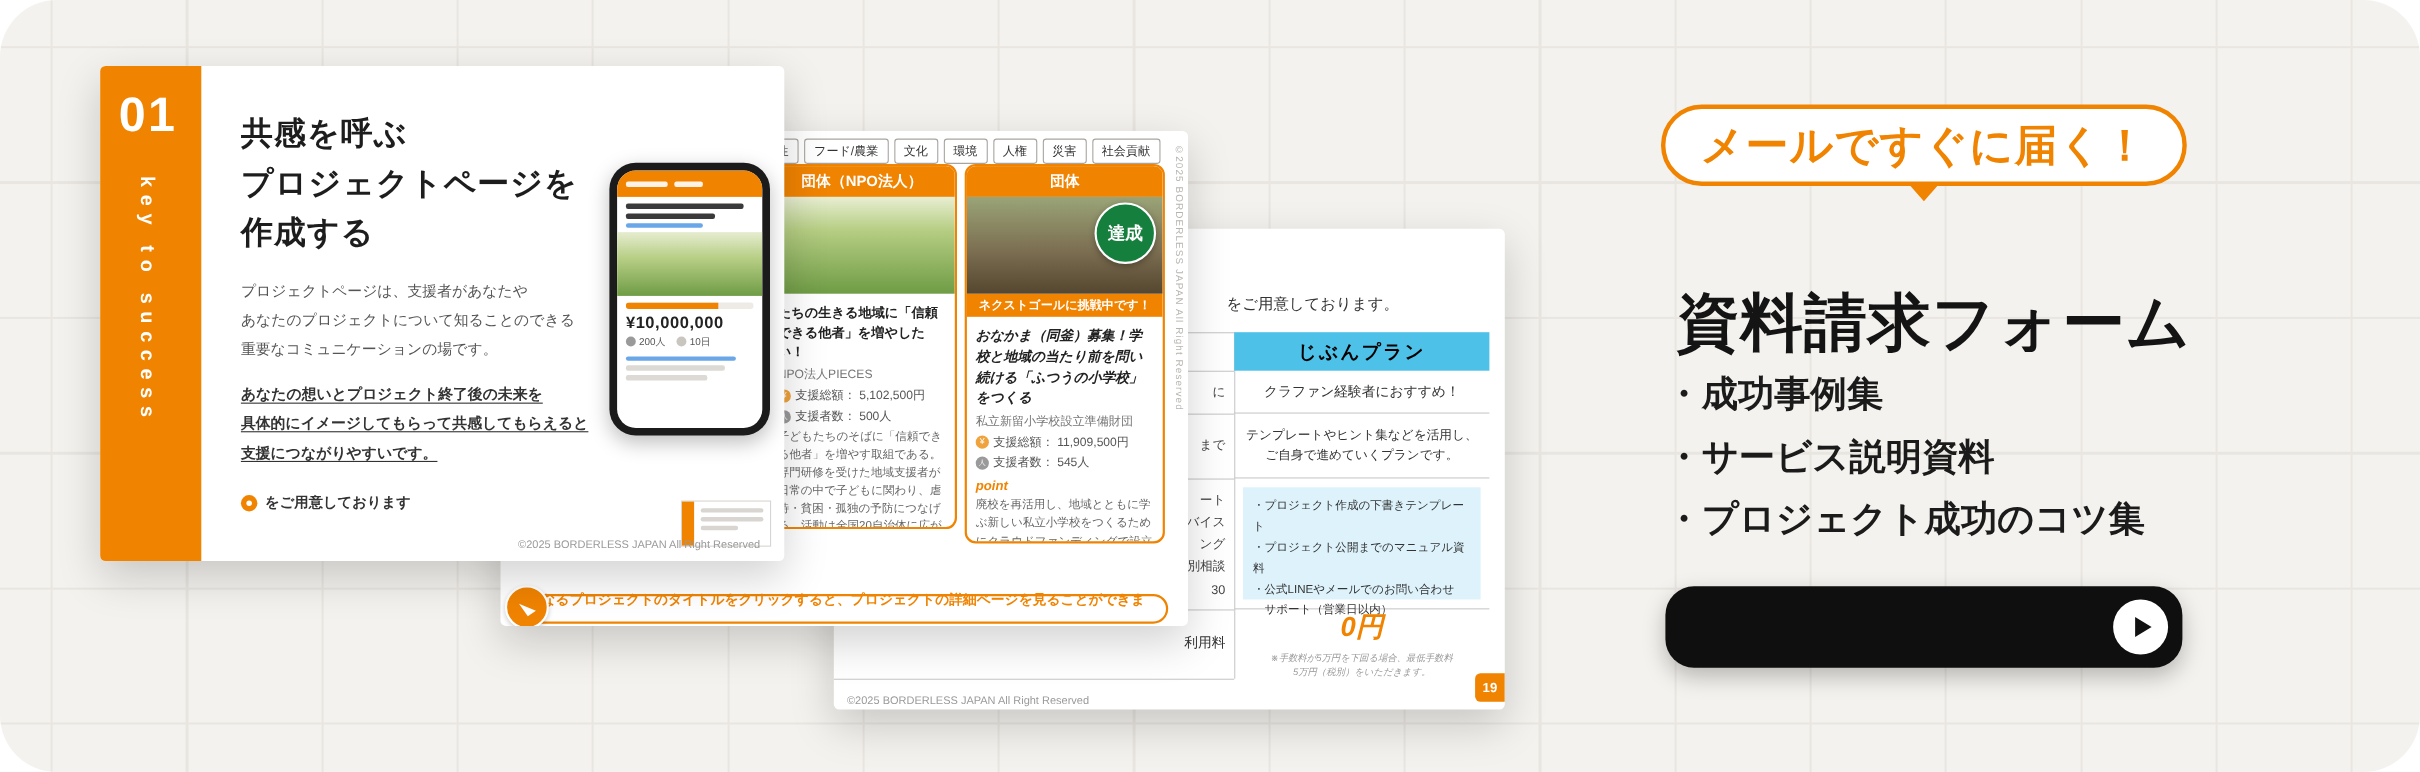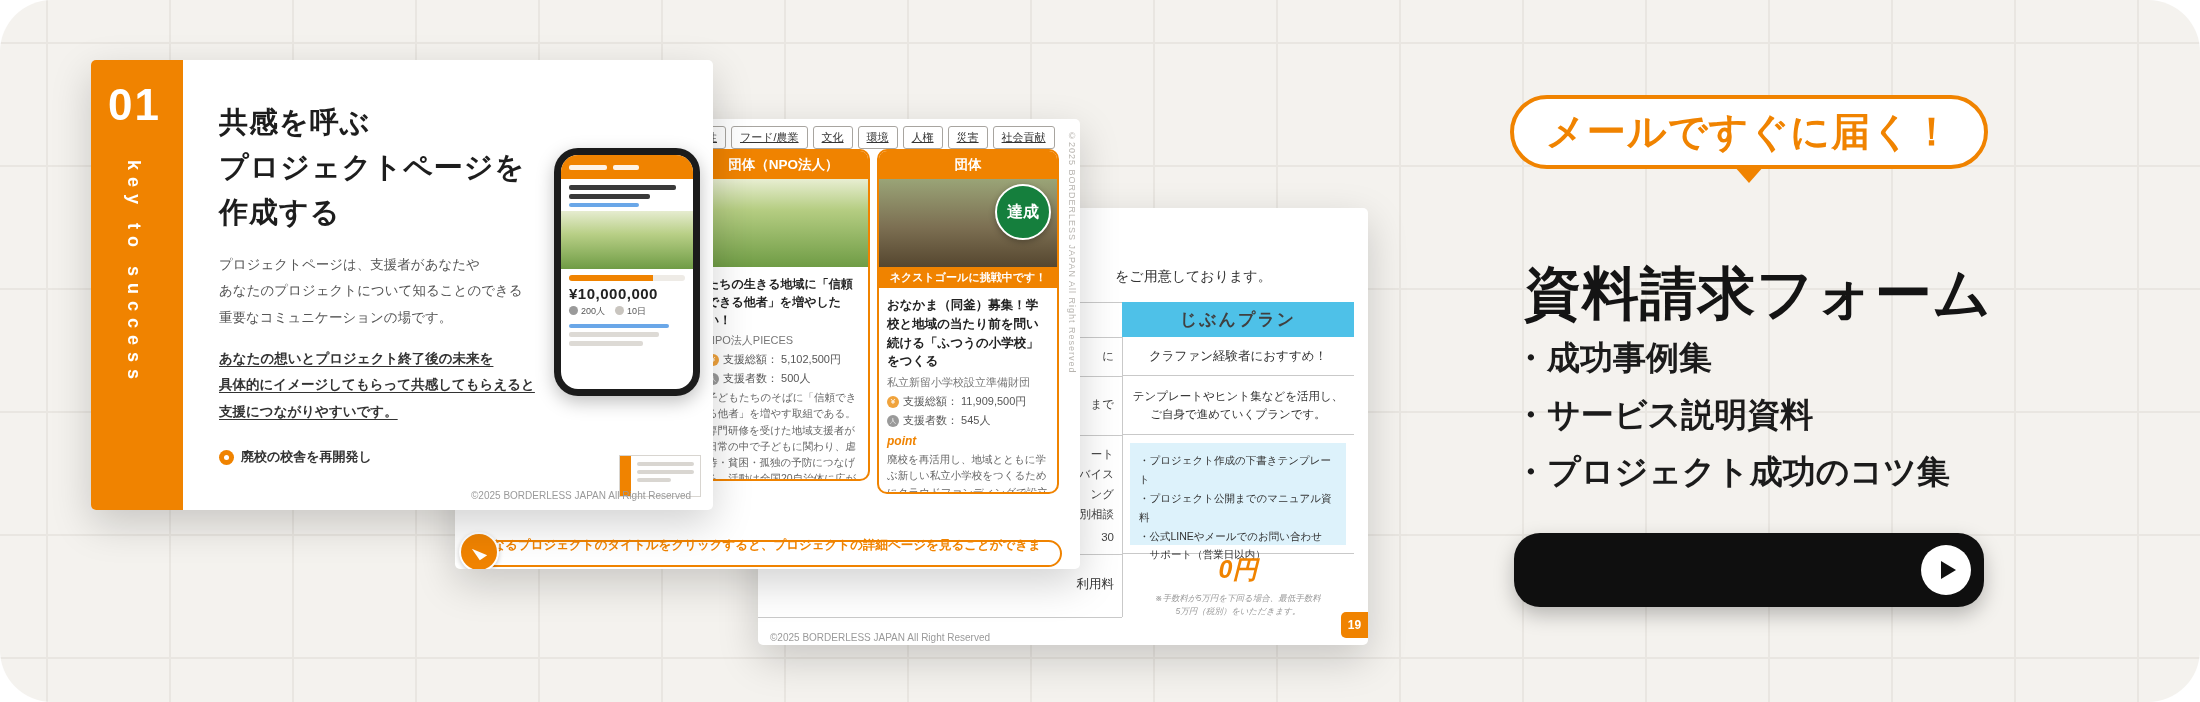--- a/index.html
+++ b/index.html
@@ -47,33 +47,33 @@
   .ph-progress{margin:6px 8px 0;height:6px;border-radius:3px;background:#eeebe6;overflow:hidden;}
   .ph-progress i{display:block;height:100%;width:72%;background:#F08300;}
   .ph-amount{margin:4px 8px 0;font-size:15px;font-weight:800;color:#222;letter-spacing:.5px;}
   .ph-stats{margin:3px 8px 0;display:flex;gap:10px;font-size:9px;color:#555;align-items:center;}
   .mini-ic{width:9px;height:9px;border-radius:50%;display:inline-block;background:#9a9a9a;margin-right:3px;vertical-align:-1px;}
   .mini-ic.clock{background:#c9c5bf;}
 
   
   .slide2{left:455px;top:119px;width:625px;height:450px;z-index:20;}
   .s2-tabs{position:absolute;left:242px;top:7px;display:flex;gap:5px;}
-  .s2-tab{font-size:11px;color:#333;border:1px solid #a8a5a0;border-radius:3px;padding:3px 8px;background:#fff;white-space:nowrap;text-decoration:underline;}
+  .s2-tab{font-size:11px;color:#333;border:1px solid #a8a5a0;border-radius:3px;padding:3px 8px;background:#fff;white-space:nowrap;}
   .s2-card{position:absolute;top:30px;border:2px solid #F08300;border-radius:10px;background:#fff;overflow:hidden;box-sizing:border-box;}
   .s2-card1{left:242px;width:173px;height:332px;}
   .s2-card2{left:422px;width:182px;height:345px;}
   .card-head{background:#F08300;color:#fff;font-weight:800;font-size:13.5px;text-align:center;padding:5px 0;}
   .card-img{height:88px;position:relative;}
   .img1{background:linear-gradient(180deg,#e8eed2 0%,#b5cd82 35%,#6f9c45 100%);}
   .img2{background:linear-gradient(180deg,#9aa477 0%,#7c6f52 55%,#55462f 100%);}
   .badge{position:absolute;right:6px;top:5px;width:52px;height:52px;border-radius:50%;background:#157F3D;color:#fff;display:flex;align-items:center;justify-content:center;font-weight:800;font-size:16px;border:2px solid #fff;box-shadow:0 2px 6px rgba(0,0,0,.3);}
   .strip{background:#F08300;color:#fff;font-size:11px;font-weight:700;text-align:center;padding:3px 0;}
   .card-pad{padding:8px 8px 6px;}
   .card-title{font-size:12px;font-weight:800;color:#222;line-height:1.5;white-space:pre-line;}
-  .card2 .card-title{font-size:12.5px;}
+  .card2 .card-title{font-size:12.5px;font-style:italic;}
   .card-org{font-size:11px;color:#777;margin-top:4px;}
   .card-stat{font-size:11px;color:#555;margin-top:4px;display:flex;align-items:center;gap:4px;}
   .stat-ic{width:12px;height:12px;border-radius:50%;color:#fff;font-size:8px;display:inline-flex;align-items:center;justify-content:center;flex:0 0 auto;}
   .ic-coin{background:#f0a33c;} .ic-coin::before{content:"¥";}
   .ic-person{background:#9a9a9a;} .ic-person::before{content:"人";transform:scale(.8);}
   .point{color:#F08300;font-weight:800;font-style:italic;font-size:12px;margin-top:6px;}
   .card-text{font-size:10.5px;color:#666;line-height:1.55;margin-top:3px;}
   .s2-banner{position:absolute;left:10px;top:421px;width:597px;height:27px;border:2px solid #F08300;border-radius:16px;background:#fff;display:flex;align-items:center;justify-content:center;font-size:12.5px;font-weight:800;color:#F08300;box-sizing:border-box;}
   .s2-click{position:absolute;left:4px;top:413px;width:36px;height:36px;border-radius:50%;background:#F08300;border:2px solid #fff;z-index:2;display:flex;align-items:center;justify-content:center;box-shadow:0 2px 5px rgba(0,0,0,.2);}
   .cursor{width:0;height:0;border-right:9px solid transparent;border-bottom:14px solid #fff;transform:rotate(-35deg);}
@@ -81,21 +81,21 @@
 
   
   .slide3{left:758px;top:208px;width:610px;height:437px;z-index:10;}
   .s3-partial{position:absolute;left:357px;top:60px;font-size:14px;color:#333;}
   .s3-vline{position:absolute;left:364px;top:94px;height:315px;border-left:1.5px solid #c9c9c9;}
   .s3-hl{position:absolute;left:0;width:364px;border-top:1.5px solid #c9c9c9;}
   .hl1{top:94px;} .hl2{top:129px;} .hl3{top:168px;} .hl4{top:227px;} .hl5{top:346px;} .hl6{top:409px;}
   .s3-frag{position:absolute;left:0;width:356px;text-align:right;font-size:11.5px;color:#444;}
   .f1{top:141px;} .f2{top:189px;} .f3{top:239px;} .f4{top:259px;} .f5{top:279px;} .f6{top:299px;} .f7{top:323px;} .f8{top:368px;font-size:12.5px;color:#333;}
   .p-cell{position:absolute;left:364px;width:232px;box-sizing:border-box;border-bottom:1.5px solid #c9c9c9;display:flex;align-items:center;justify-content:center;text-align:center;}
-  .p-head{top:94px;height:35px;background:#4EC1E8;color:#404040;font-weight:800;font-size:17px;letter-spacing:2px;border-bottom:none;}
+  .p-head{top:94px;height:35px;background:#4EC1E8;color:#000000;font-weight:800;font-size:17px;letter-spacing:2px;border-bottom:none;}
   .p-row1{top:129px;height:39px;font-size:12.5px;color:#333;}
   .p-row2{top:168px;height:59px;font-size:11.5px;color:#333;line-height:1.6;}
   .p-row3{top:227px;height:119px;padding:8px;align-items:flex-start;}
   .p-blue{background:#DDF2FB;width:100%;height:100%;box-sizing:border-box;padding:8px 9px;text-align:left;font-size:10.5px;color:#333;line-height:1.8;}
   .p-row4{top:346px;height:63px;flex-direction:column;border-bottom:none;gap:6px;font-style:italic;}
   .p-price{font-size:25px;font-weight:800;color:#F08300;}
   .p-note{font-size:8.5px;color:#999;line-height:1.5;}
   .s3-footer{position:absolute;left:12px;top:424px;font-size:10px;color:#9a9a9a;}
   .s3-page{position:absolute;right:0;top:404px;width:27px;height:26px;background:#F08300;color:#fff;font-size:12px;font-weight:700;display:flex;align-items:center;justify-content:center;border-radius:5px 0 0 5px;}
 
@@ -252,21 +252,21 @@
         <div class="ph-pad">
           <span class="bar blue" style="width:86%"></span>
           <span class="bar" style="width:78%"></span>
           <span class="bar" style="width:64%"></span>
         </div>
       </div>
     </div>
 
     <div class="s1-more">
       <span class="pin"></span>
-      <span>廃校の校舎を再開発し</span>
+      <span>をご用意しております</span>
     </div>
     <div class="s1-thumb">
       <span class="t-side"></span>
       <span class="t-bars">
           <i></i>
           <i></i>
           <i style="width:60%"></i>
         </span>
     </div>
     <div class="s1-footer">©2025 BORDERLESS JAPAN All Right Reserved</div>

